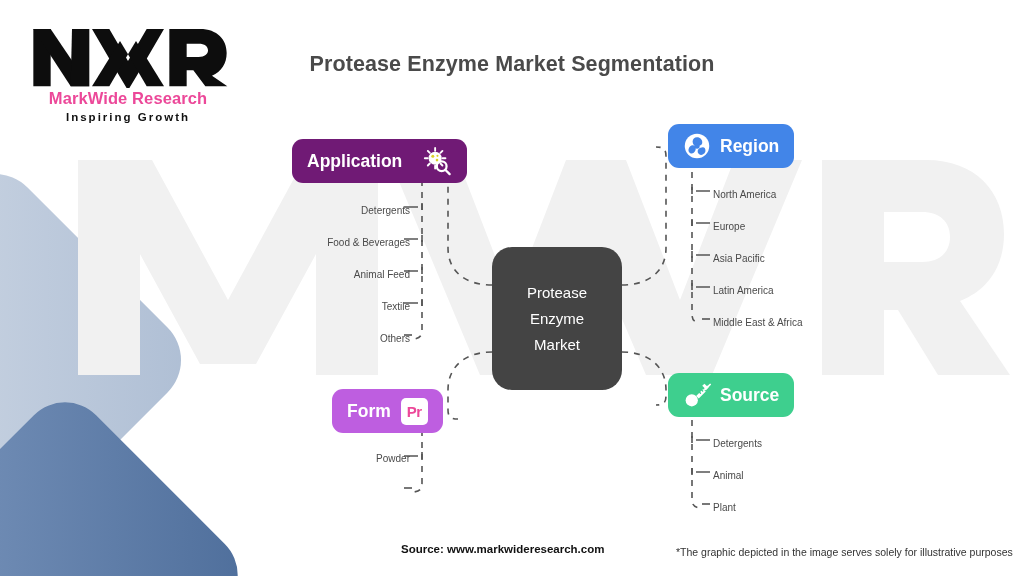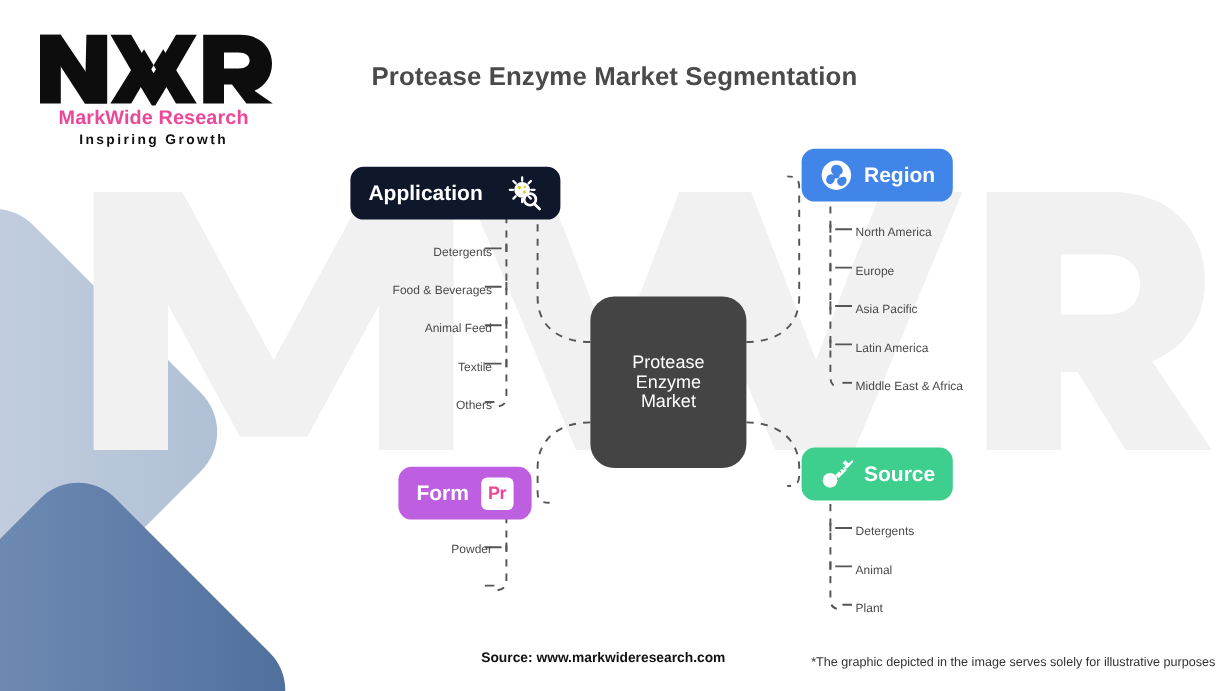--- a/index.html
+++ b/index.html
@@ -97,21 +97,21 @@
     background: #444444;
     border-radius: 20px;
     z-index: 4;
     display: flex;
     align-items: center;
     justify-content: center;
   }
   .center-label {
     color: #ffffff;
     font-size: 15px;
-    line-height: 16px;
+    line-height: 26px;
     text-align: center;
     font-weight: normal;
     white-space: pre-line;
   }
 
   
   .badge {
     position: absolute;
     display: flex;
     align-items: center;
@@ -286,21 +286,21 @@
       <path d="M702 504 L710 504"></path>
     </g>
   </svg>
 
   <div class="center-node">
     <div class="center-label">Protease
 Enzyme
 Market</div>
   </div>
 
-  <div class="badge" id="badge-application" style="background:#0f172a;gap:10px;">
+  <div class="badge" id="badge-application" style="background:#701a75;gap:10px;">
     <span class="badge-text">Application</span>
     <span class="badge-icon">
       <svg width="30" height="30" viewBox="0 0 32 32" xmlns="http://www.w3.org/2000/svg">
         <g fill="#ffffff">
           <circle cx="14" cy="13" r="7"></circle>
           <g stroke="#ffffff" stroke-width="2" stroke-linecap="round">
             <path d="M14 2 L14 5"></path>
               <path d="M14 21 L14 24"></path>
             <path d="M3 13 L6 13"></path>
               <path d="M22 13 L25 13"></path>

